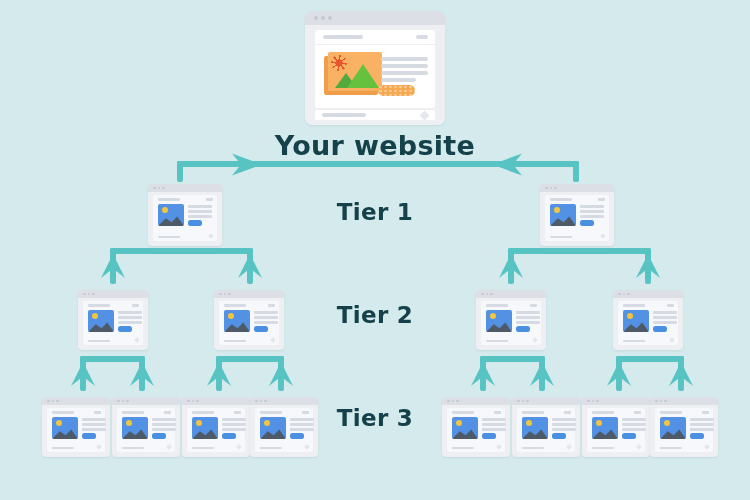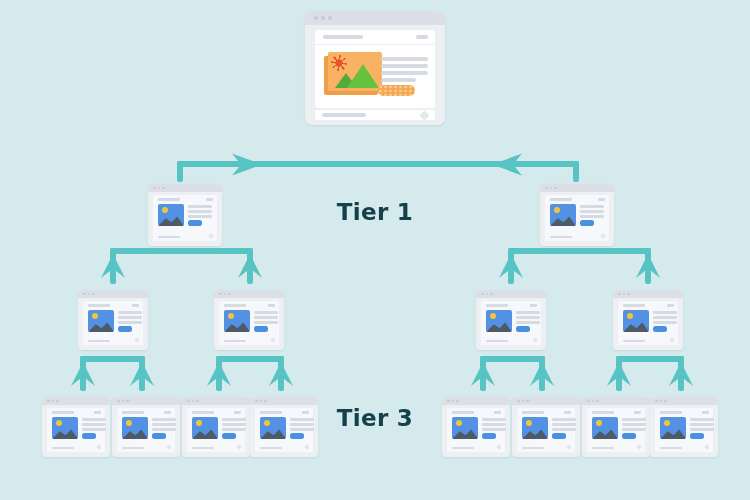--- a/index.html
+++ b/index.html
@@ -104,21 +104,23 @@
       <div class="bw-line bw-l3"></div>
       <div class="bw-line bw-l4"></div>
       <div class="bw-btn"></div>
     </div>
     <div class="bw-footer">
       <div class="bw-foot-line"></div>
       <div class="bw-diamond"></div>
     </div>
   </div>
 
+  <div class="label website">Your website</div>
   <div class="label tier" style="top:199px">Tier 1</div>
+  <div class="label tier" style="top:302px">Tier 2</div>
   <div class="label tier" style="top:405px">Tier 3</div>
 
   <div class="hline" style="left:177px;top:161px;width:402px"></div>
   <div class="vline" style="left:177px;top:161px;height:21px"></div>
   <div class="vline" style="left:573px;top:161px;height:21px"></div>
   <div class="arrow-right" style="left:232px;top:153px"></div>
   <div class="arrow-left" style="left:492px;top:153px"></div>
 
   <div id="brackets">
       <div class="hline" style="left: 110px; top: 248px; width: 143px;"></div>

